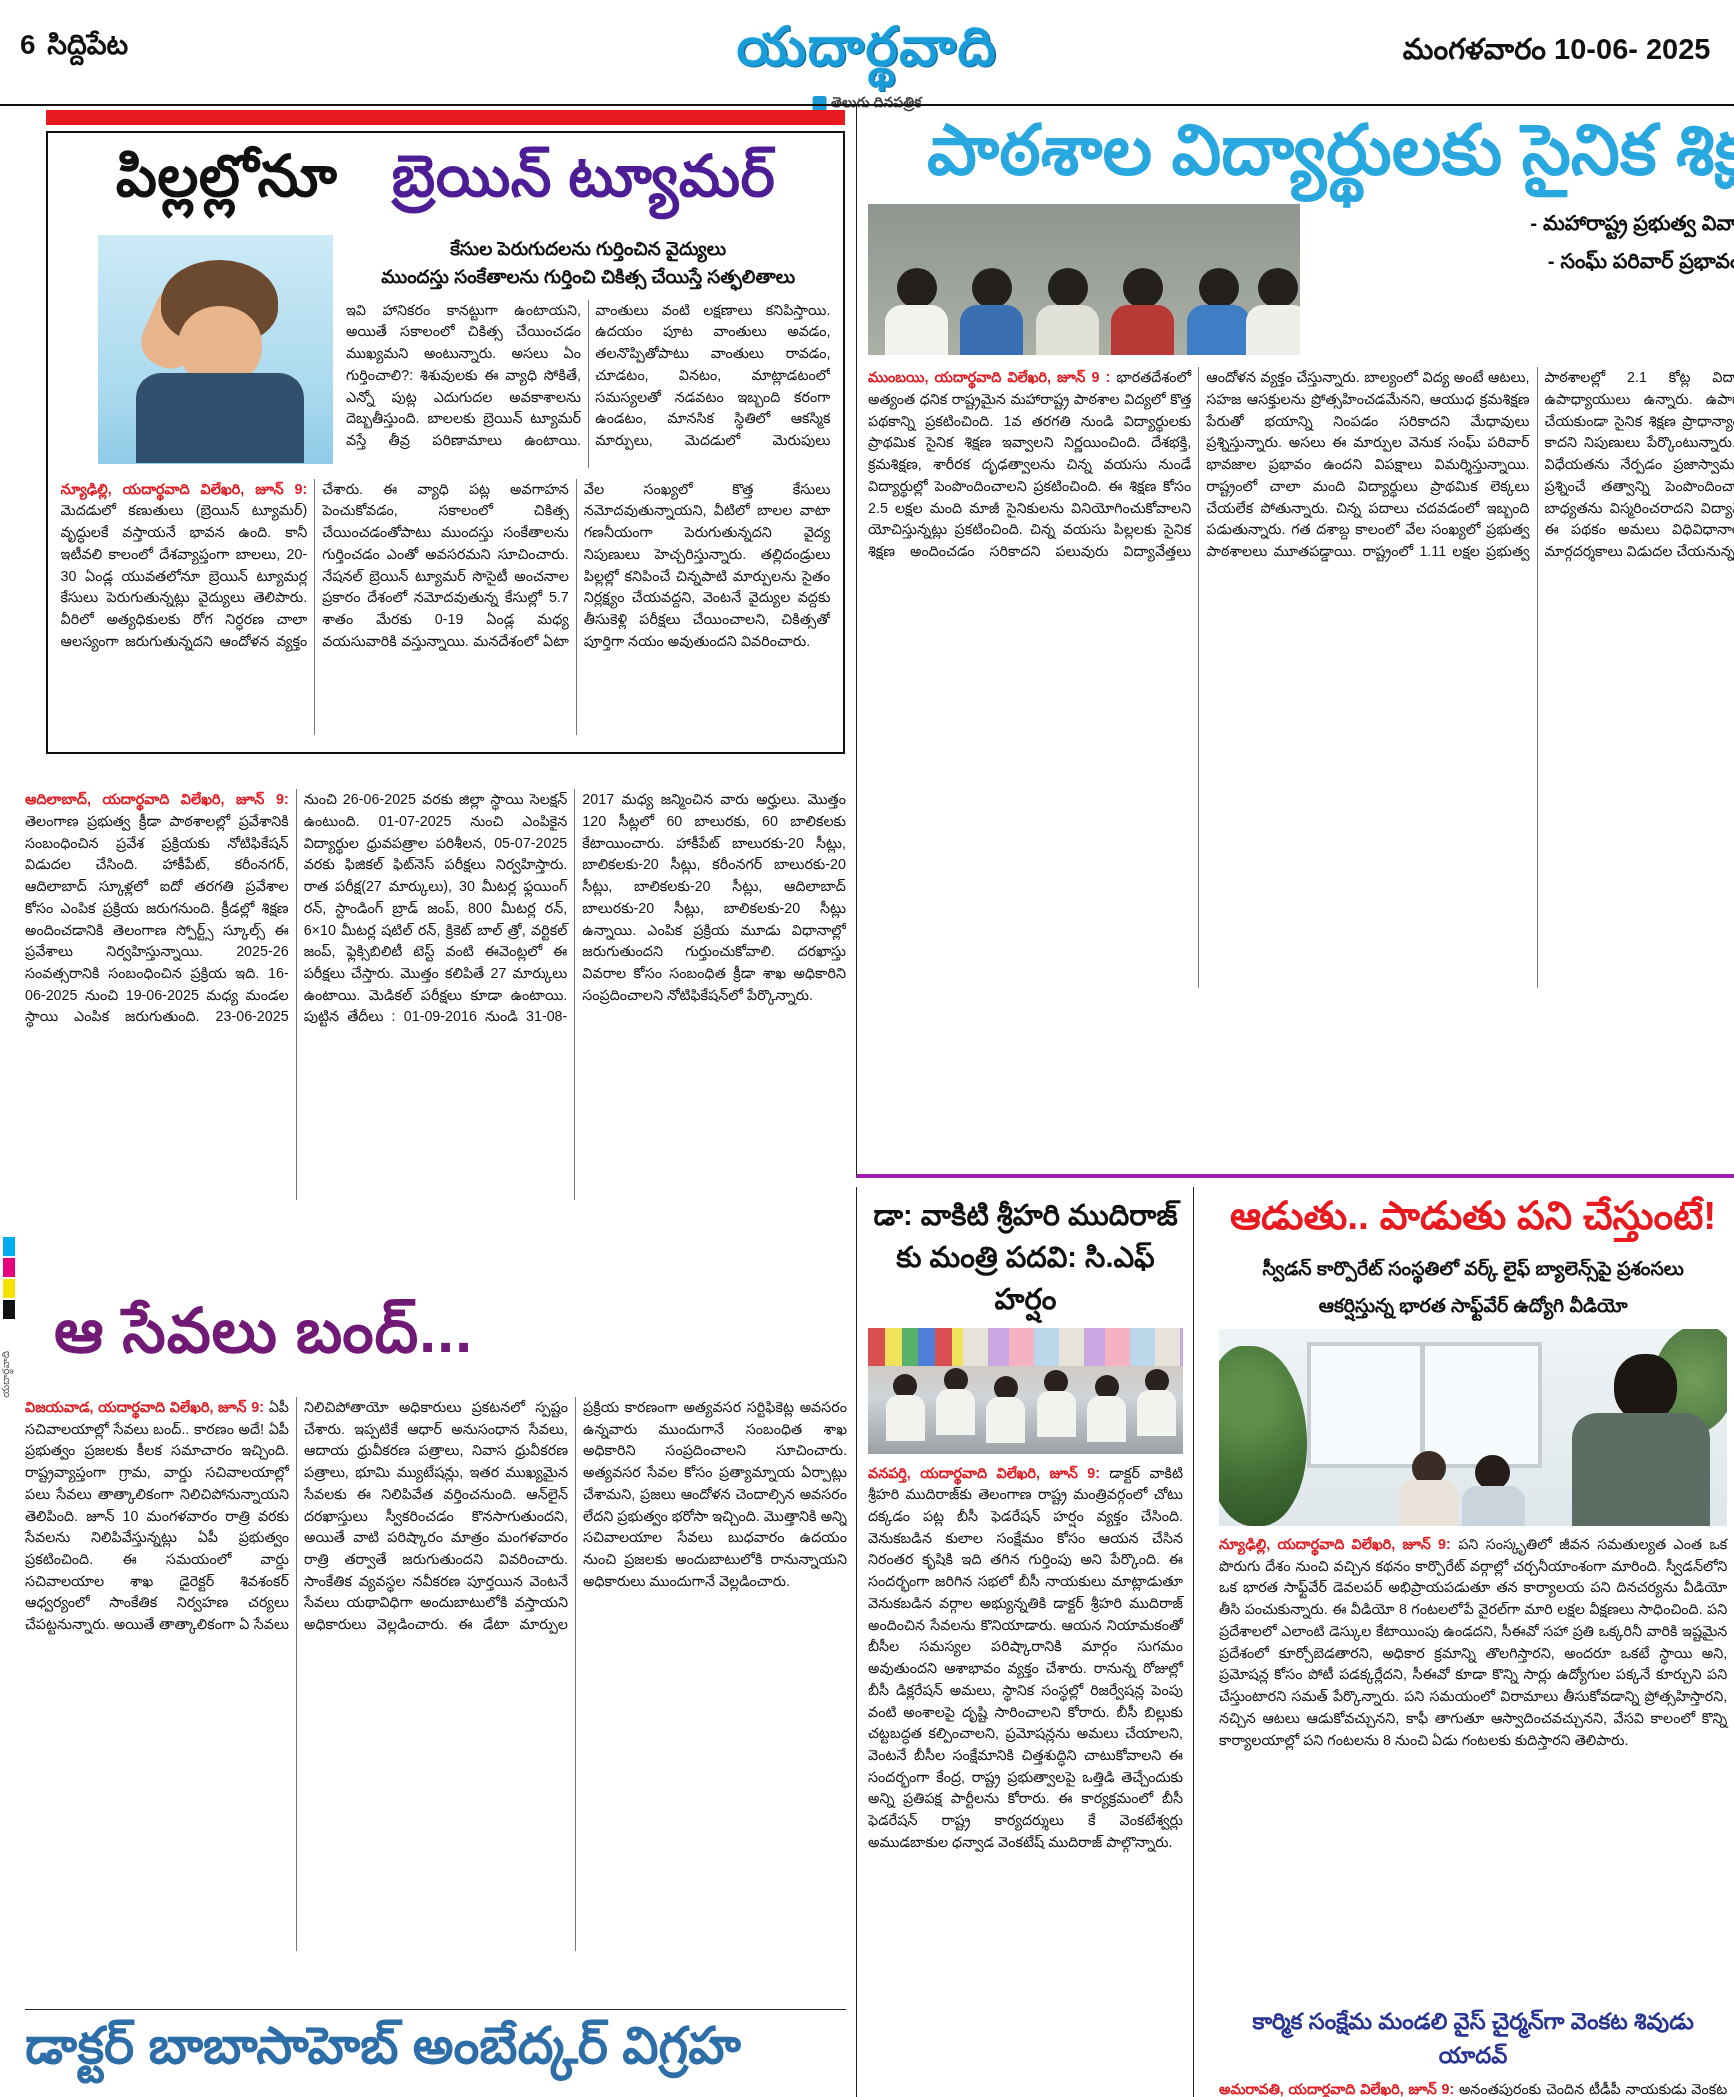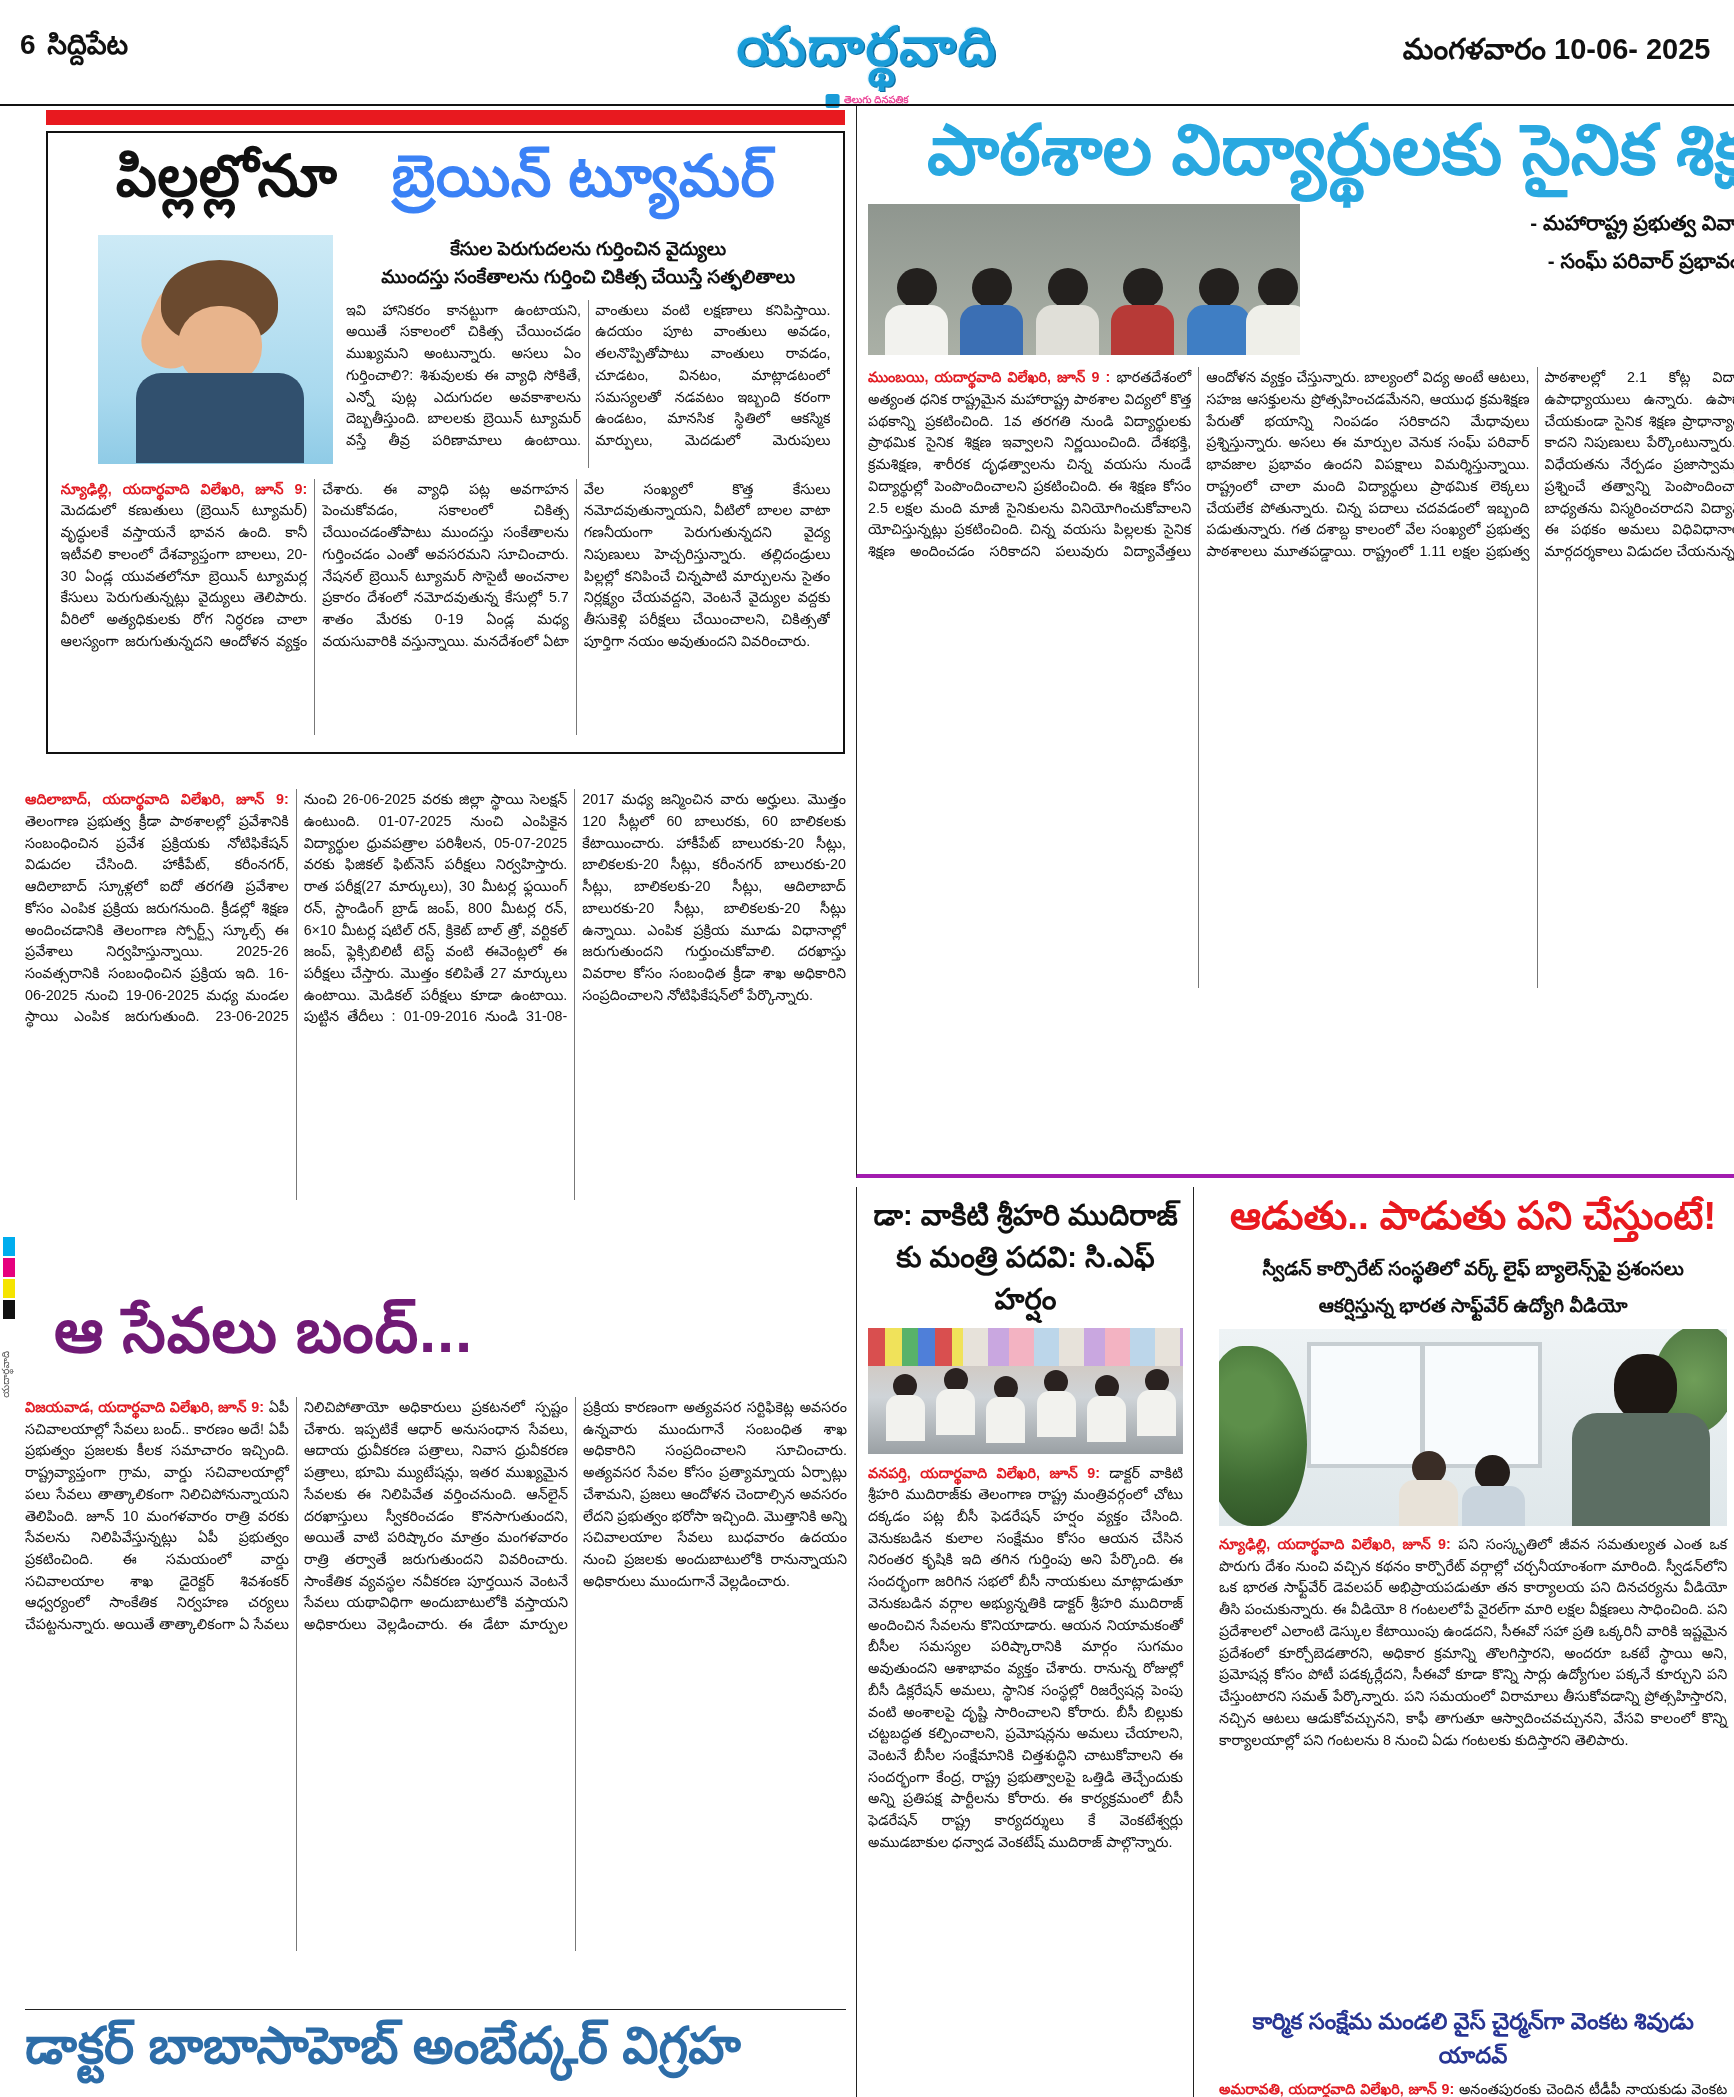--- a/index.html
+++ b/index.html
@@ -8,36 +8,36 @@
   .page { position:relative; width:1734px; height:2676px; background:#fff; overflow:hidden; }
 
   
   .hdr-left { position:absolute; left:20px; top:29px; font-size:28px; font-weight:bold; }
   .hdr-left .pageno { margin-right:11.7px; }
   .hdr-center { position:absolute; left:50%; top:15px; transform:translateX(-50%); text-align:center; }
   .masthead { font-size:54px; font-weight:900; color:#1a9cd8; letter-spacing:1.7px;
               text-shadow:-1.3px -1.3px 0 #e6f6ff, 1.3px 1.3px 0 #0d6fa3, 0 0 0.8px #0d6fa3; }
   .tagline-row { margin-top:2.5px; display:flex; align-items:center; justify-content:center; gap:4.2px; }
   .tagline-badge { width:14.3px; height:14.3px; background:#1a9cd8; border-radius:2.5px; display:inline-block; }
-  .tagline { font-size:10px; color:#ec4899; font-weight:bold; }
+  .tagline { font-size:14px; color:#404040; font-weight:bold; }
   .hdr-right { position:absolute; right:23.5px; top:33px; font-size:29px; font-weight:bold; }
   .hdr-rule { position:absolute; left:0; top:104px; width:1734px; height:1.7px; background:#111; }
 
   
   .body { font-size:14.3px; line-height:1.52; text-align:justify; }
   .byline { color:#e11b22; font-weight:bold;margin-top:48px; }
   .cols2 { columns:2; column-gap:14.3px; column-rule:0.8px solid #777; overflow:hidden; }
   .cols3 { columns:3; column-gap:15px; column-rule:0.8px solid #777; overflow:hidden; }
 
   
   .a1 { position:absolute; left:46px; top:110px; width:799px; height:646px; }
   .a1 .redbar { height:15px; background:#e8191f; }
   .a1 .box { margin-top:5.9px; border:2.1px solid #111; height:623px; padding:9.2px 12.6px; overflow:hidden; }
   .a1-head { font-size:58px; font-weight:900; text-align:center; letter-spacing:0.4px; }
-  .a1-head .red { color:#3b82f6;margin-left:38px; }
+  .a1-head .red { color:#4c1d95;margin-left:38px; }
   .a1-mid { display:flex; gap:13.4px; margin-top:11px;padding-left:37px; }
   .a1-right { flex:1; min-width:0; }
   .subhead { font-size:18.5px; font-weight:bold; text-align:center; line-height:1.5; }
   .a1-right .cols2 { margin-top:9.2px; height:168px; }
   .a1-bot { margin-top:11px; height:256px; }
 
   
   .photo { position:relative; overflow:hidden; flex-shrink:0; }
   .ph1 { width:235px; height:229px; background:linear-gradient(180deg,#cdeaf6 0%,#a9d9ee 70%,#8fcbe6 100%); }
   .ph1 .hair { position:absolute; left:63px; top:25px; width:117px; height:84px; background:#6b4a2f; border-radius:50% 50% 42% 42%; }

